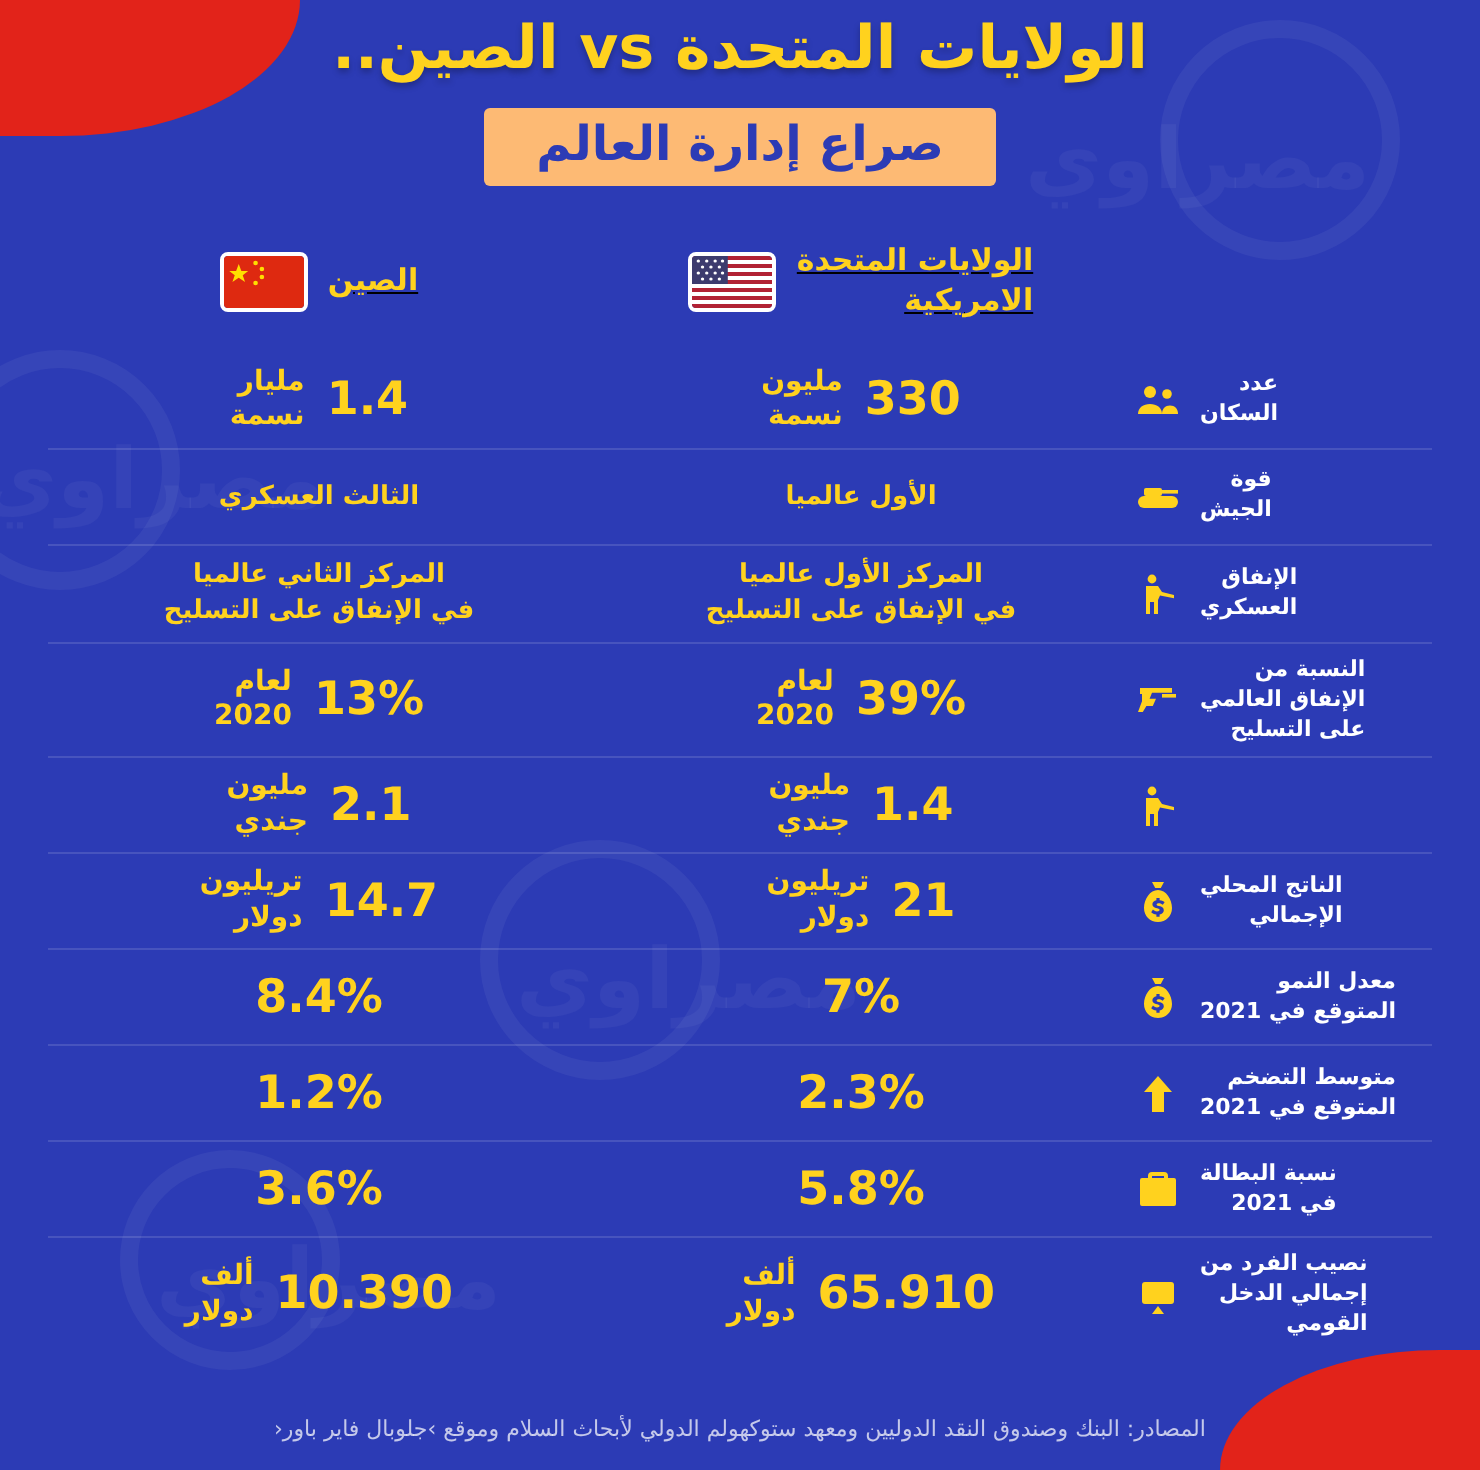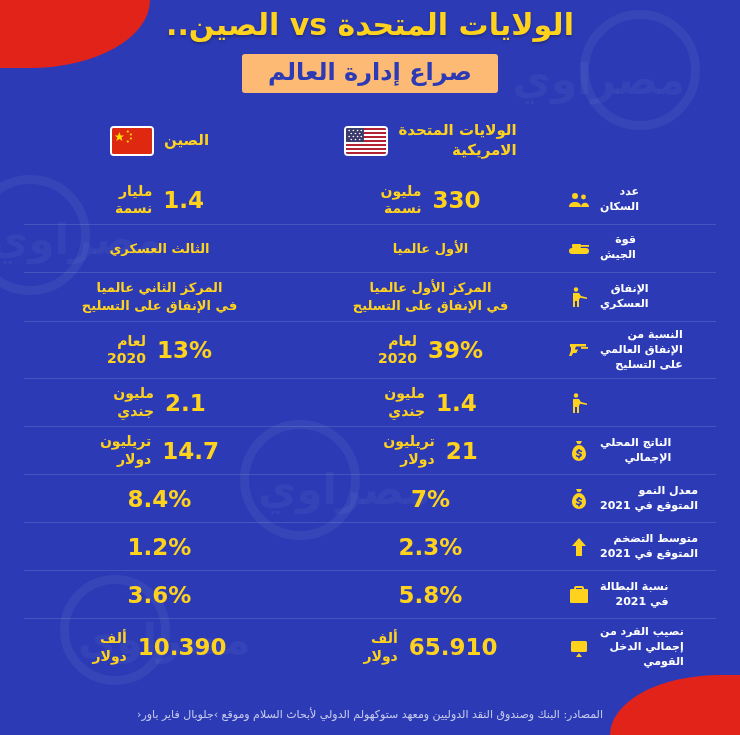--- a/index.html
+++ b/index.html
@@ -64,20 +64,21 @@
     border-radius: 3px;
   }
   .columns-head {
     position: relative;
     z-index: 3;
     display: flex;
     flex-direction: row;
     align-items: flex-start;
     margin-top: 22px;
     padding: 0 24px;
+    text-decoration: underline;
   }
   .col-label-head { width: 150px; }
   .col-country {
     flex: 1;
     display: flex;
     flex-direction: row;
     align-items: center;
     justify-content: center;
     gap: 10px;
     min-height: 52px;

